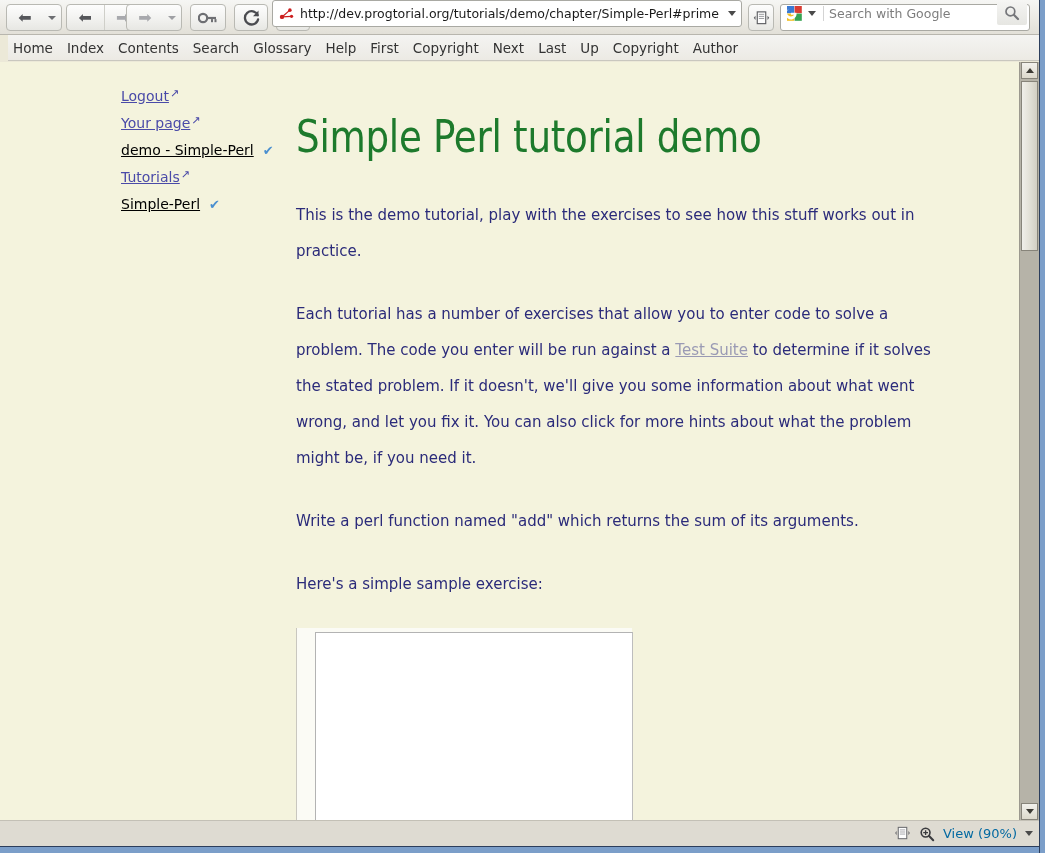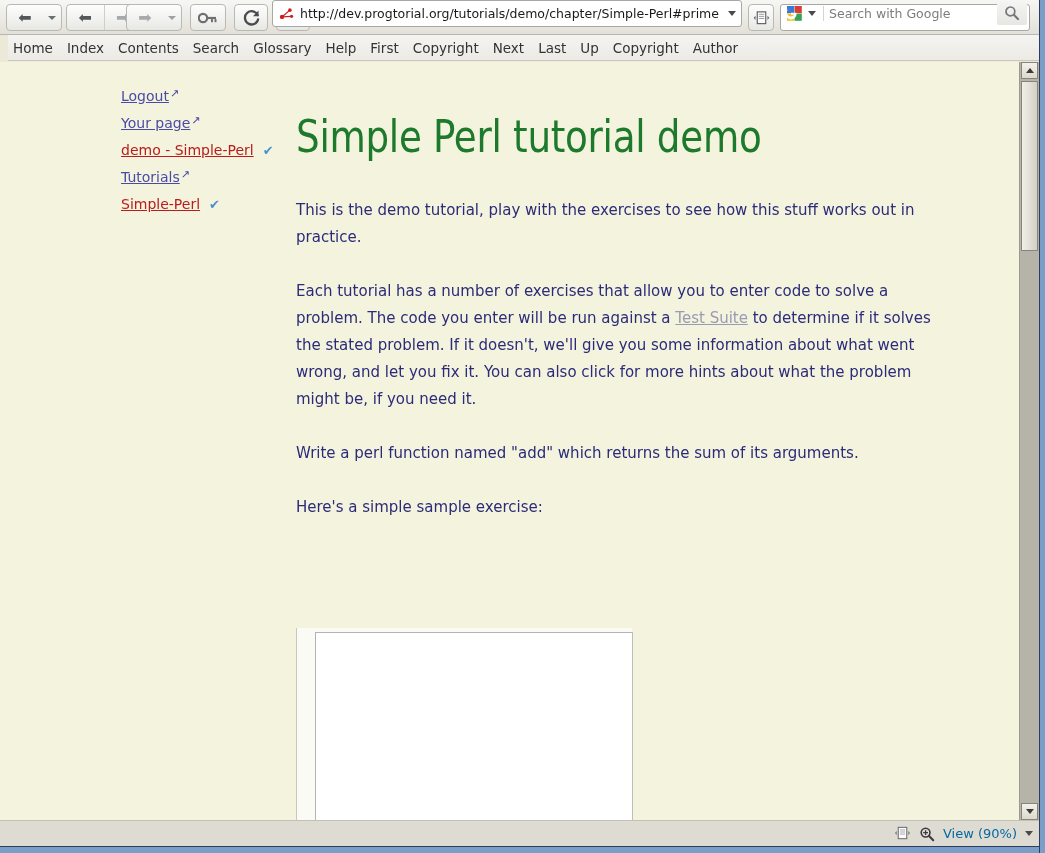--- a/index.html
+++ b/index.html
@@ -205,21 +205,21 @@
     align-items: baseline;
     white-space: nowrap;
   }
   .side-link {
     font-size: 14px;
     color: #4a4aa8;
     text-decoration: underline;
     font-family: "DejaVu Sans", sans-serif;
   }
   .side-link.muted {
-    color: #b91c1c;
+    color: #000000;
   }
   .ext-arrow {
     font-size: 11px;
     color: #4a4aa8;
     margin-left: 1px;
     position: relative;
     top: -4px;
   }
   .check {
     color: #4a8fd0;
@@ -239,21 +239,21 @@
     font-weight: 400;
     margin: 0 0 38px 0;
     letter-spacing: -0.3px;
     line-height: 1;
     transform: scaleX(0.92);
     transform-origin: left center;
   }
   .para {
     font-size: 15px;
     color: #2b2b7a;
-    line-height: 27px;
+    line-height: 36px;
     margin: 0 0 27px 0;
     font-family: "DejaVu Sans", sans-serif;
   }
   .inline-link {
     color: #9a9ab4;
     text-decoration: underline;
   }
 
   
   .exercise-outer {

